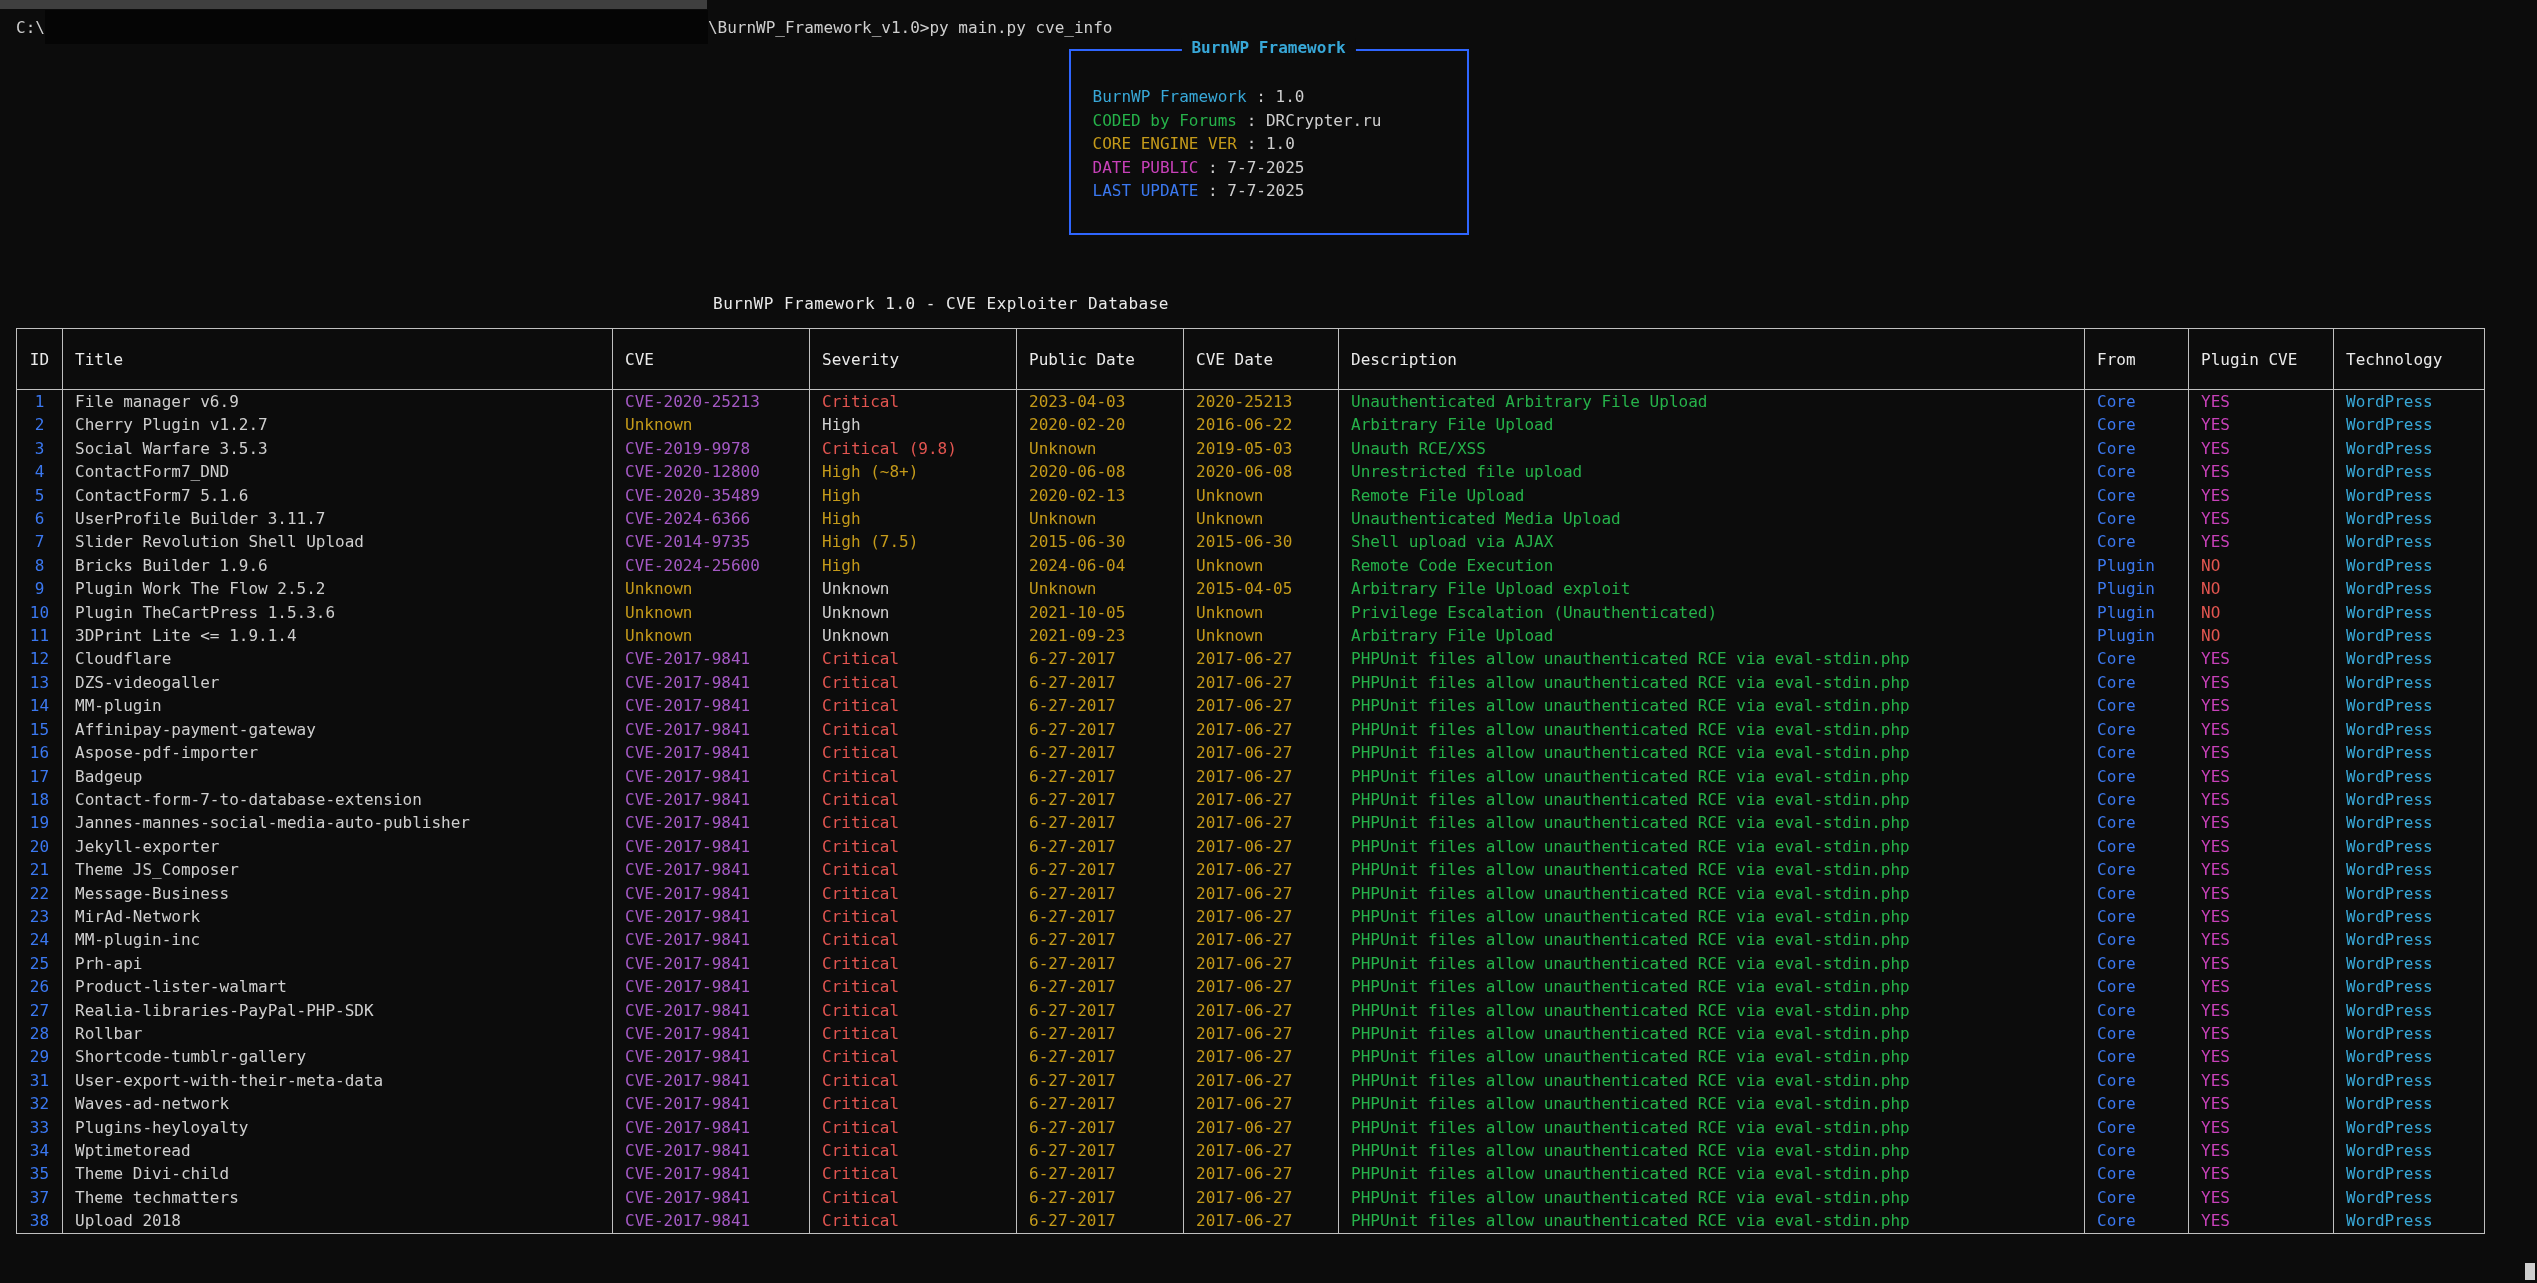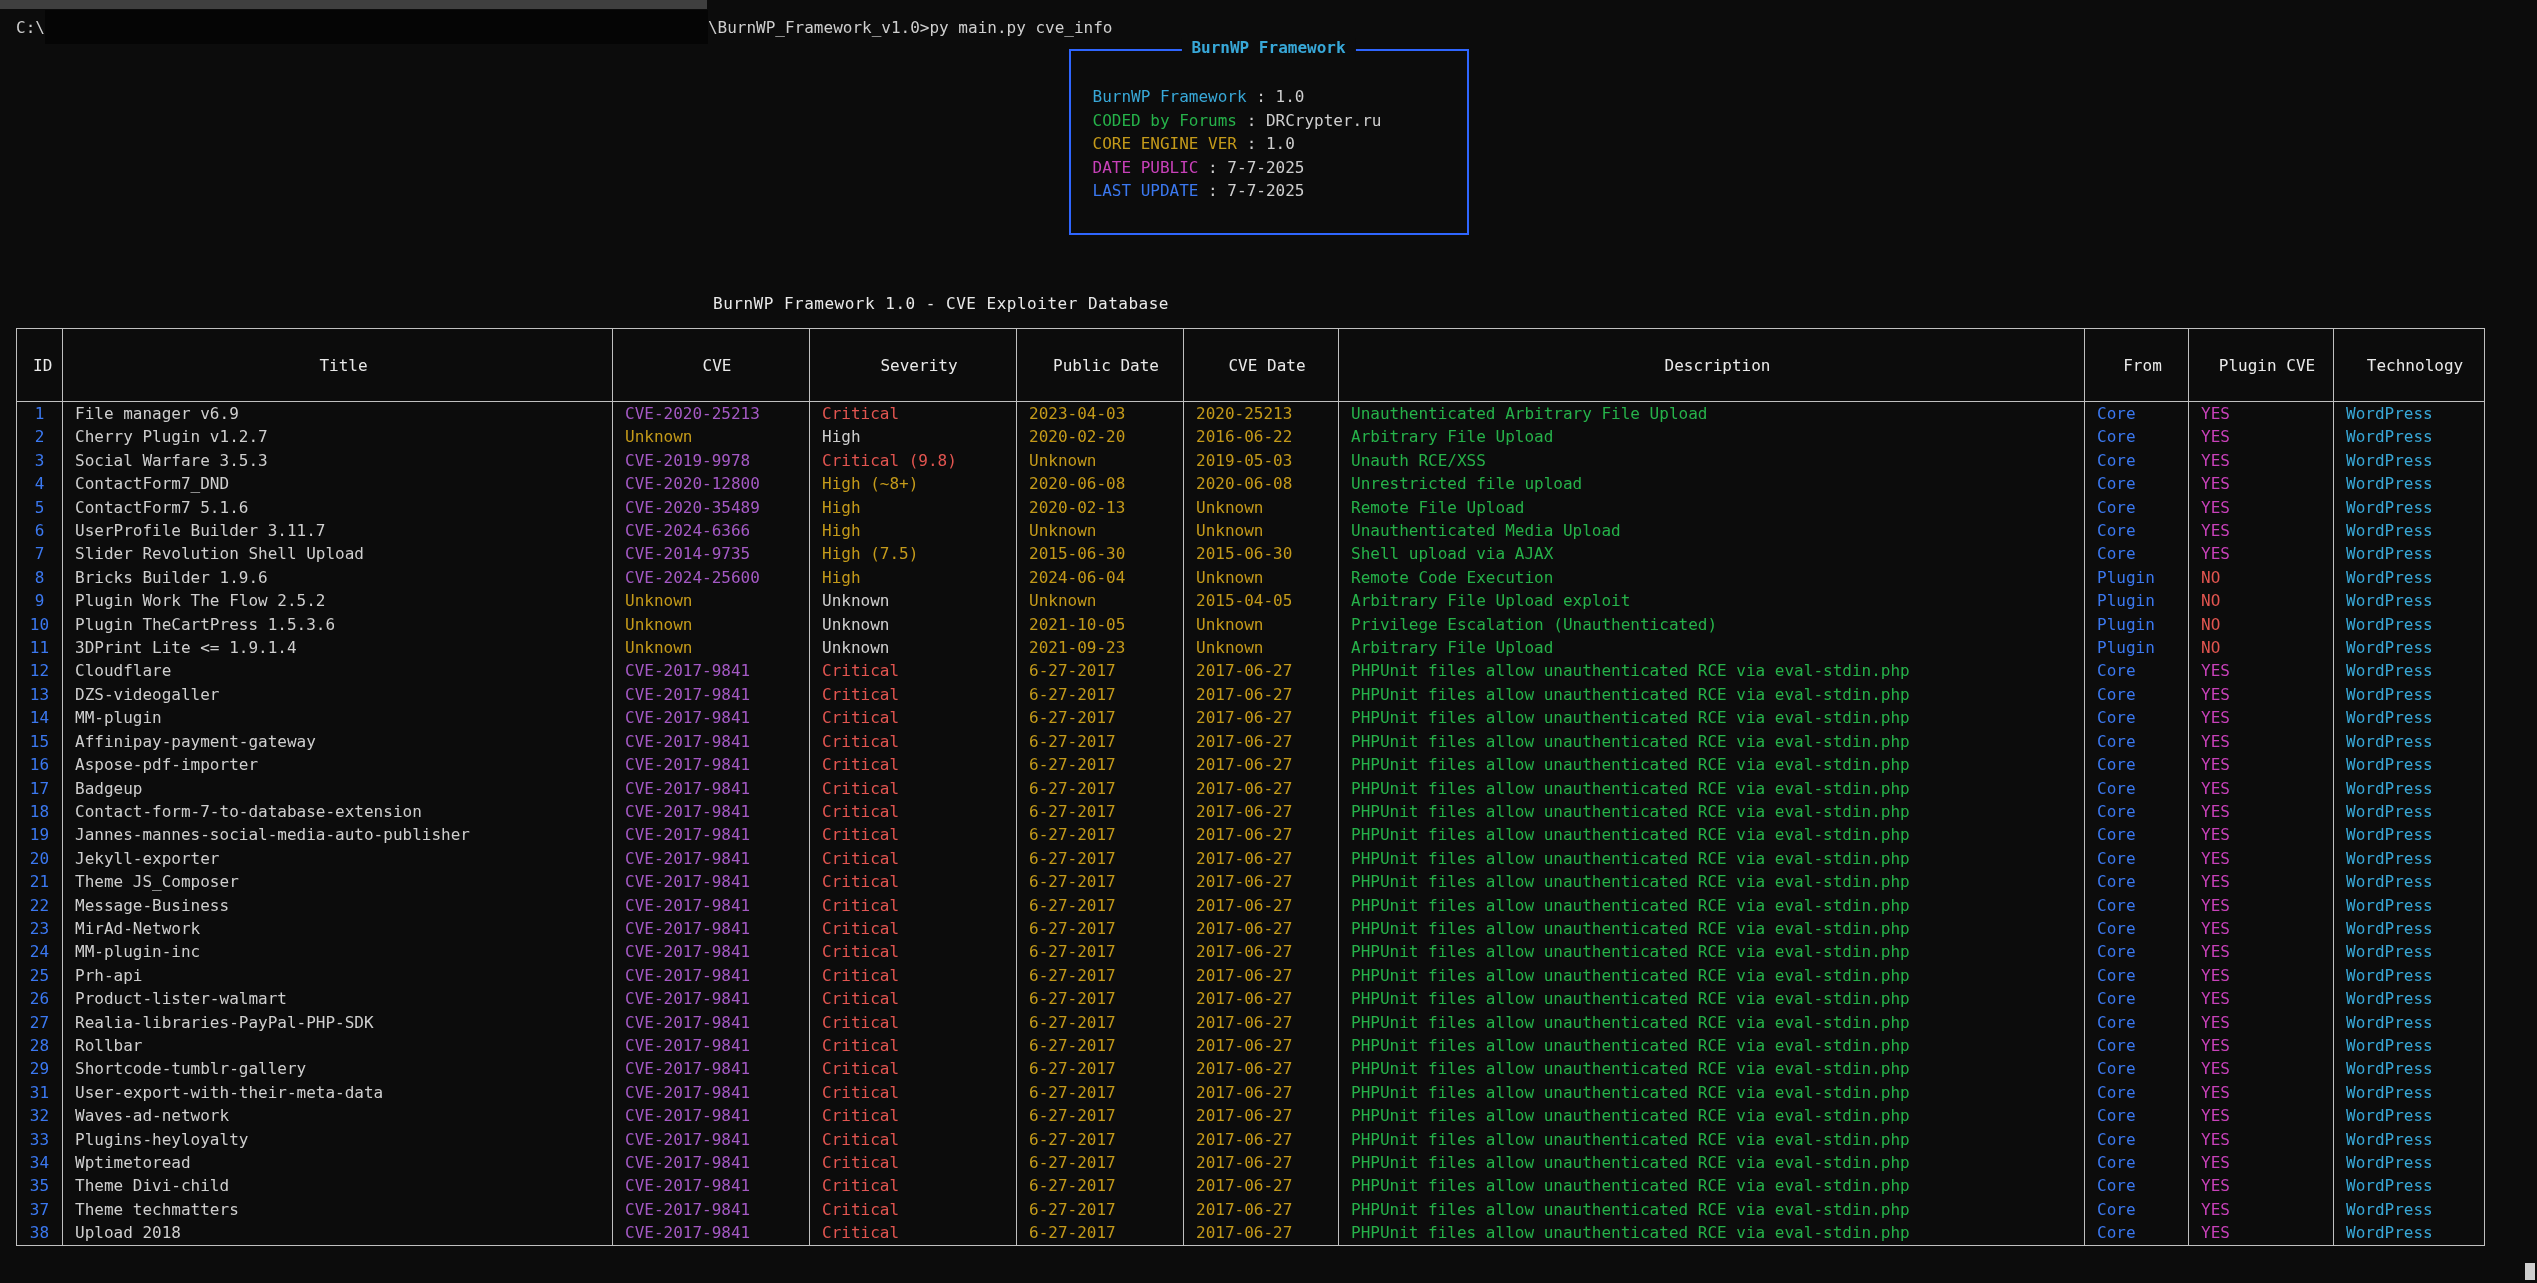--- a/index.html
+++ b/index.html
@@ -31,24 +31,24 @@
   .banner-line .val{color:var(--fg);}
 
   .page-title{position:absolute;left:713px;top:294px;color:var(--bright);letter-spacing:.5px;white-space:pre;}
 
   table.cve-table{
     position:absolute;left:16px;top:328px;width:2468px;
     border-collapse:collapse;table-layout:fixed;
     border:1px solid var(--border);font-size:16px;
   }
   .cve-table th{
-    border:1px solid var(--border);height:40px;text-align:center;
+    border:1px solid var(--border);height:40px;text-align:left;
     padding:0 0 0 12px;color:var(--bright);font-weight:normal;white-space:nowrap;overflow:hidden;
   }
-  .cve-table th.th-id{text-align:center;padding:16px;}
+  .cve-table th.th-id{text-align:center;padding:10px;}
   .cve-table td{
     border-left:1px solid var(--border);border-right:1px solid var(--border);
     height:23.4px;line-height:23.4px;padding:0 0 0 12px;
     white-space:nowrap;overflow:hidden;
   }
   .cve-table td.td-id{text-align:center;padding:0;}
 
   .scrollbar{position:absolute;right:0;top:0;width:14px;height:100%;}
   .scroll-thumb{position:absolute;bottom:3px;left:2px;width:10px;height:17px;background:#cfcfcf;}
 </style>

